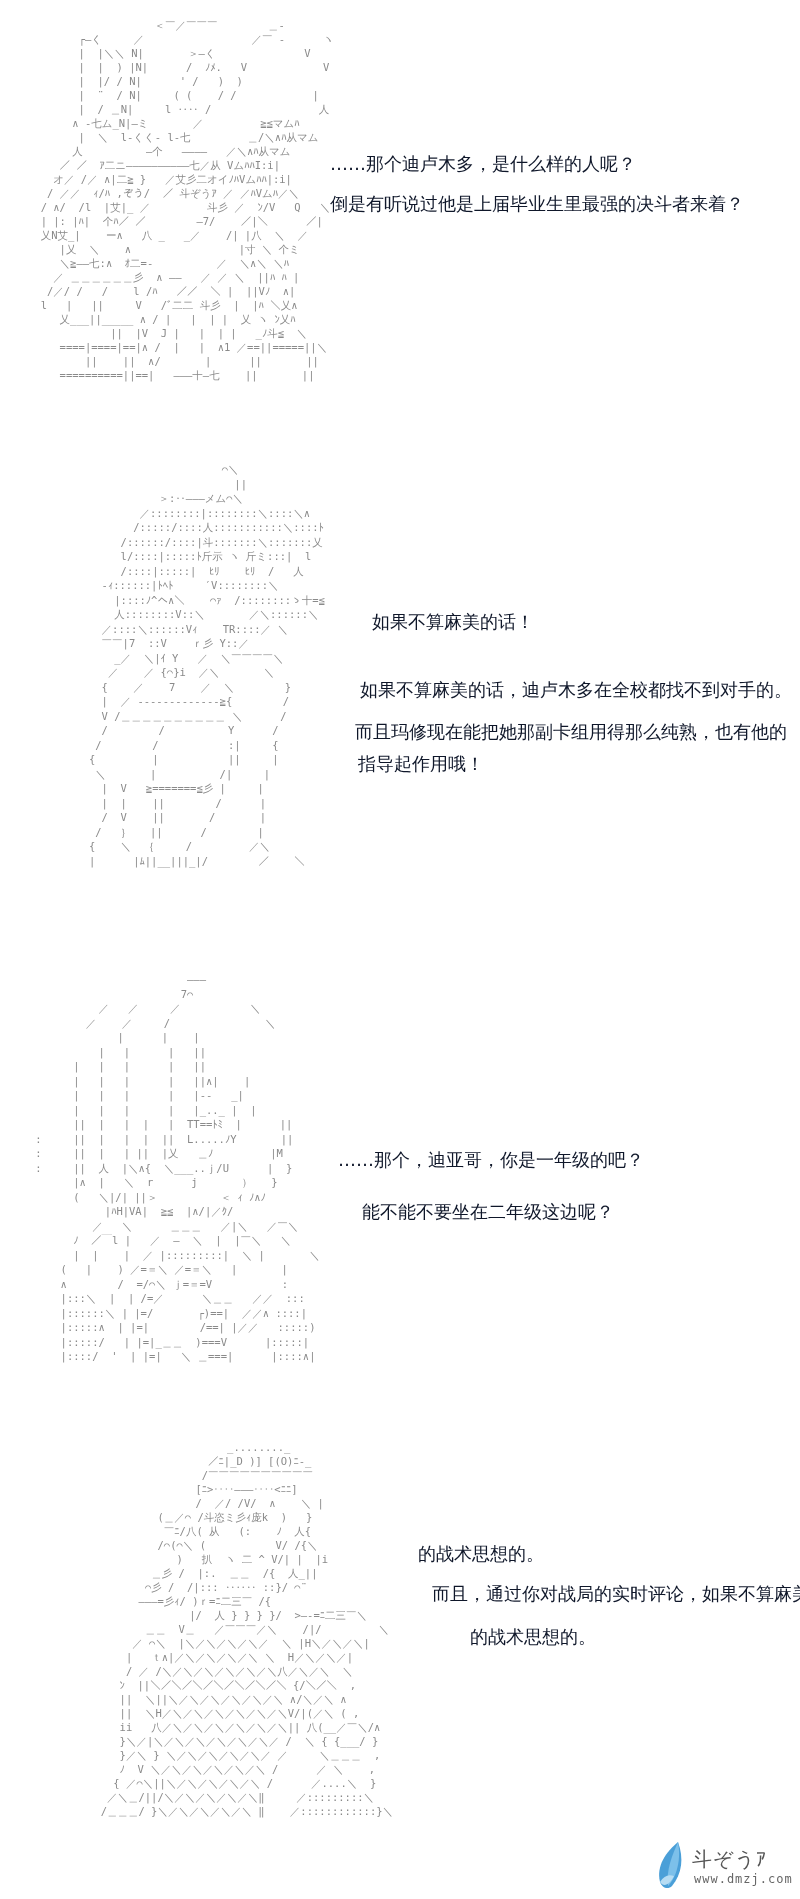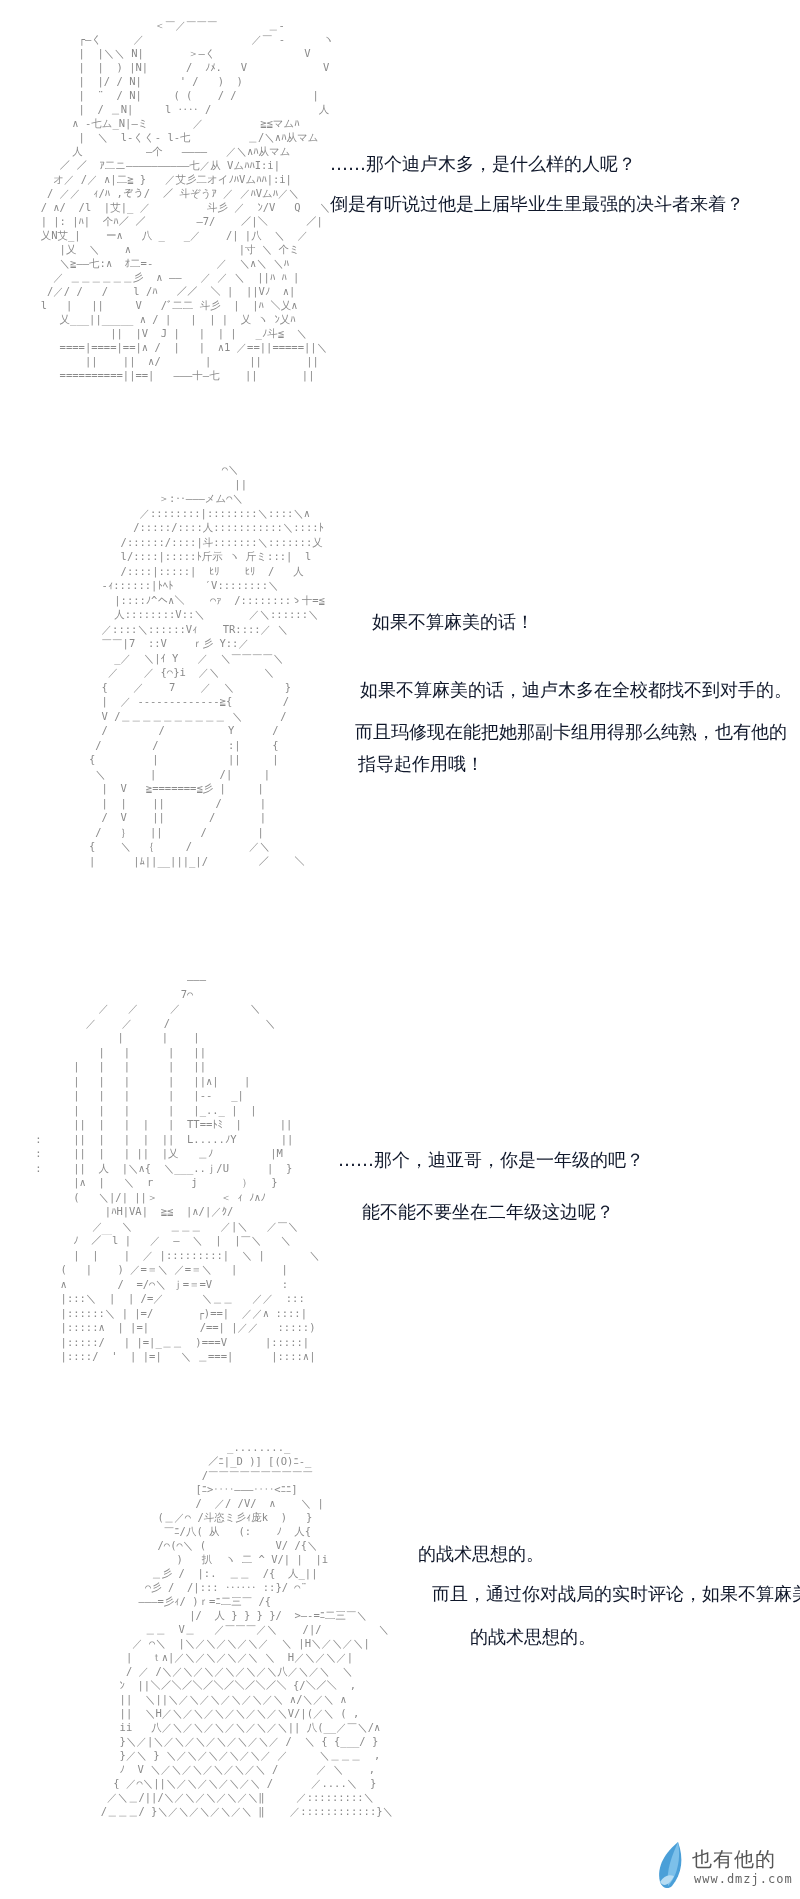--- a/index.html
+++ b/index.html
@@ -157,15 +157,15 @@
   <div class="line" style="left:432px;top:172px;">而且，通过你对战局的实时评论，如果不算麻美的话</div>
   <div class="line" style="left:470px;top:215px;">的战术思想的。</div>
 </div>
 
 <div class="logo">
   <svg class="logo-leaf" viewBox="0 0 34 52" width="34" height="52">
     <path d="M26 2 C14 12, 4 26, 8 42 C10 48, 16 50, 20 46 C30 34, 32 18, 26 2 Z" fill="#4a9fd8"></path>
     <path d="M26 2 C20 16, 14 30, 16 46 C22 40, 30 24, 26 2 Z" fill="#7cc0ea"></path>
     <path d="M8 42 C12 36, 16 34, 22 36 C18 44, 12 48, 8 42 Z" fill="#b6dcf3"></path>
   </svg>
-  <div class="logo-title">也有他的</div>
+  <div class="logo-title">斗ぞうｱ</div>
   <div class="logo-url">www.dmzj.com</div>
 </div>
 
 </body></html>

